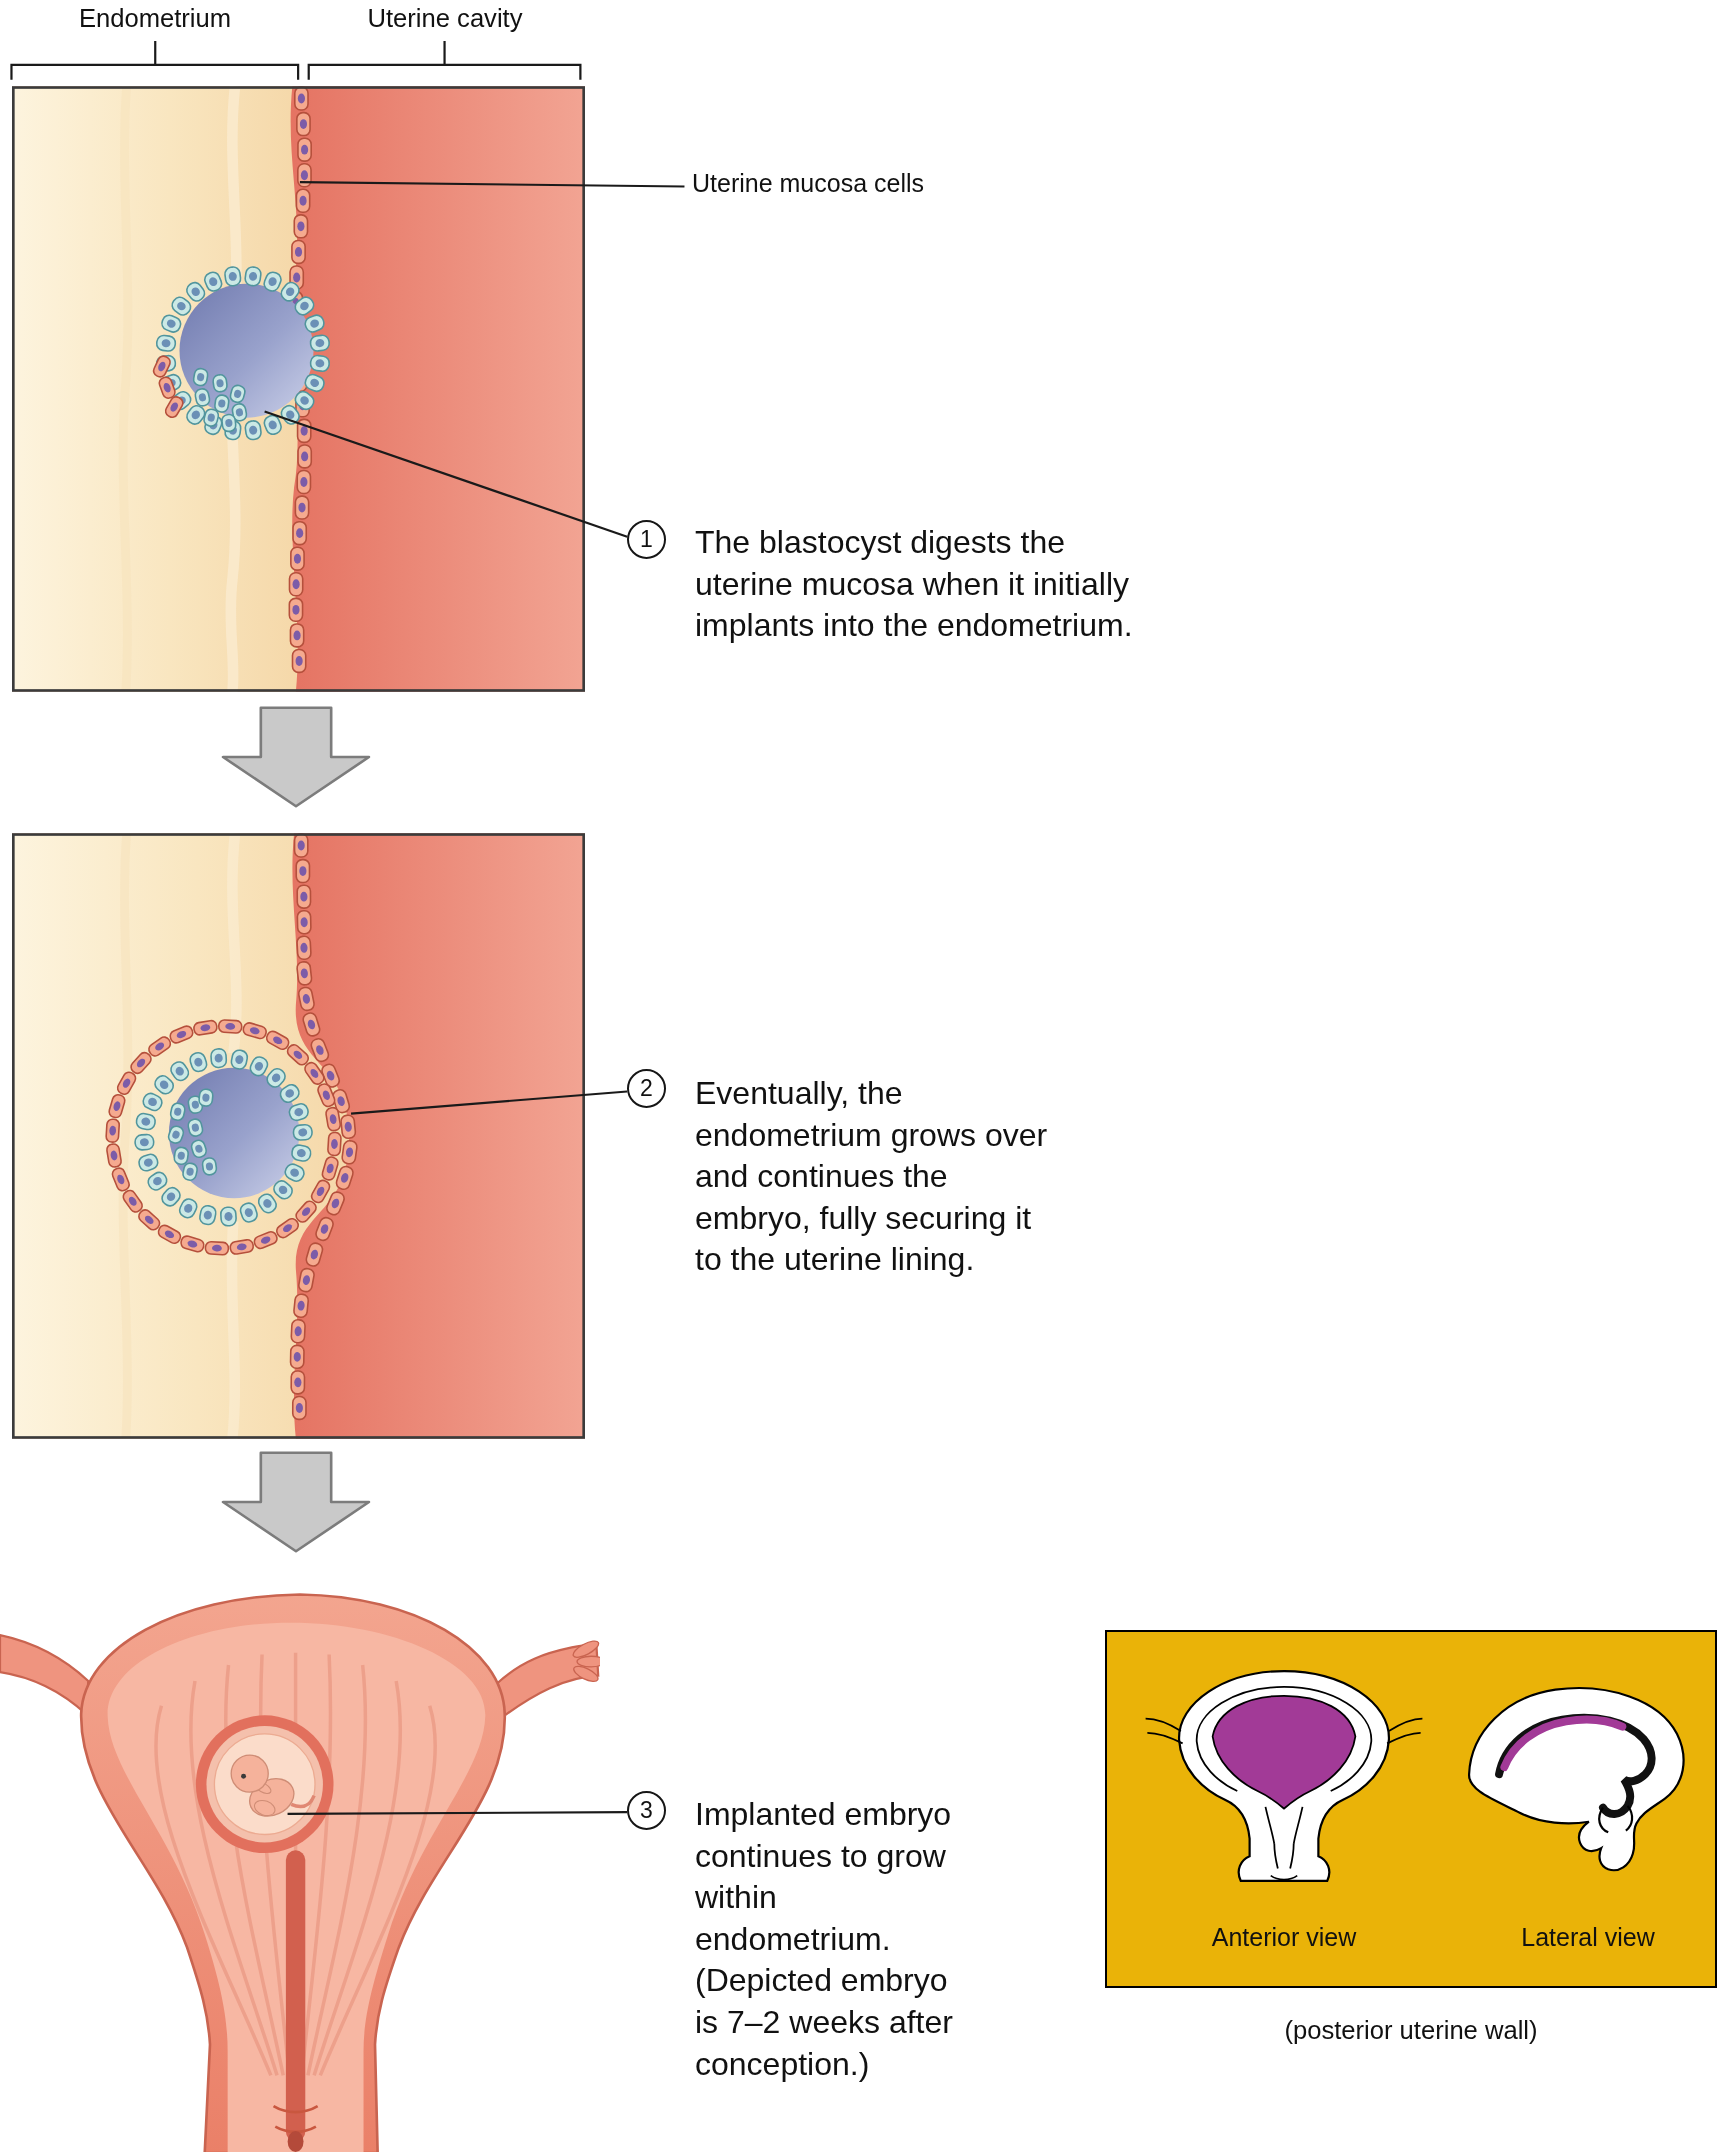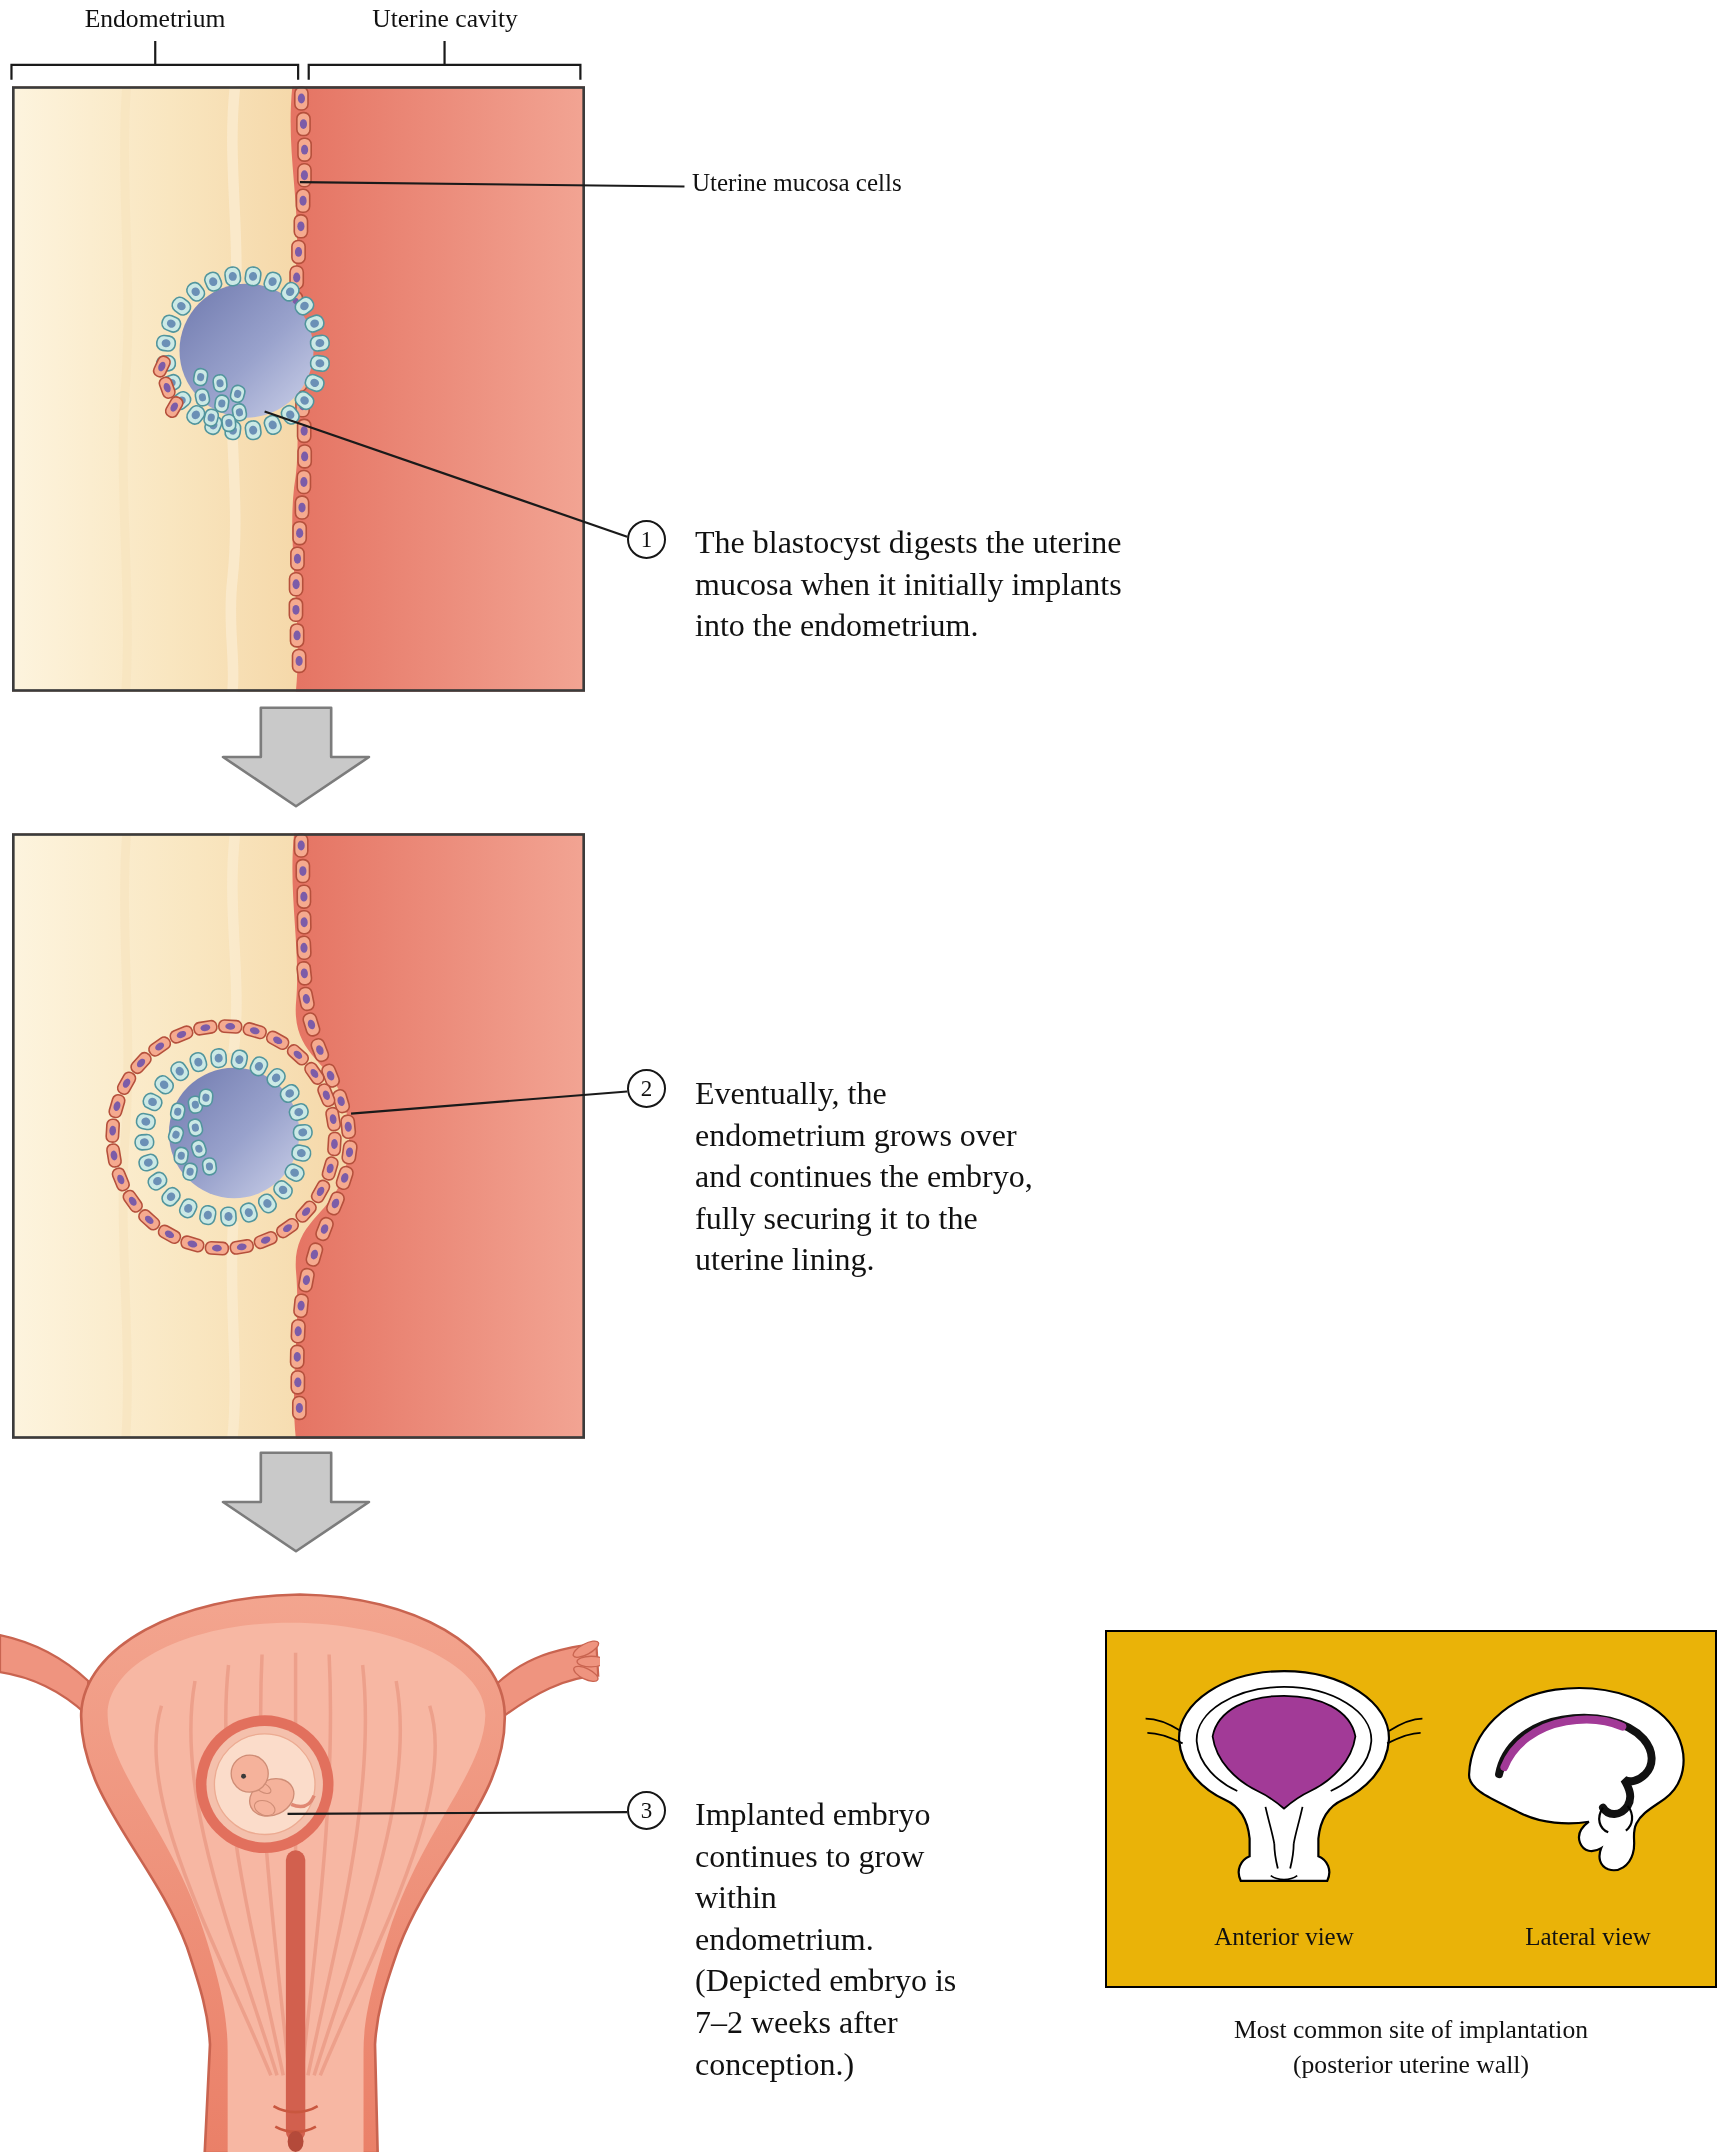--- a/index.html
+++ b/index.html
@@ -1,17 +1,17 @@
 <!DOCTYPE html>
 <html style="font-size:14px"><head>
 <meta charset="utf-8">
 <style>
   html,body{margin:0;padding:0;background:#fff;}
   .stage{position:relative;width:1720px;height:2153px;background:#ffffff;
-         font-family:Liberation Serif, serif;color:#111;overflow:hidden;}
+         font-family:Liberation Sans, sans-serif;color:#111;overflow:hidden;}
   .abs{position:absolute;}
   .toplabel{font-size:25.6px;transform:translateX(-50%);white-space:nowrap;}
   .mucosa-label{font-size:25px;white-space:nowrap;}
   .callout-circle{width:39px;height:39px;border:2.6px solid #161616;border-radius:50%;
                   display:flex;align-items:center;justify-content:center;
                   font-size:23px;background:#fff;box-sizing:border-box;}
   .step-text{font-size:32px;line-height:1.3;}
   .inset-box{border:2.6px solid #000;background:#eab308;box-sizing:border-box;}
   .inset-label{font-size:25px;transform:translateX(-50%);white-space:nowrap;}
   .caption{font-size:25.6px;text-align:center;line-height:1.35;}
@@ -782,18 +782,17 @@
         <path d="M168,164 C160,176 164,188 174,192"></path>
         <path d="M196,162 C204,172 202,184 194,190"></path>
       </g>
     </svg>
 
     <div class="abs inset-label" style="left:177px;top:291px">Anterior view</div>
     <div class="abs inset-label" style="left:481px;top:291px">Lateral view</div>
   </div>
 
   <div class="abs caption" style="left:1105px;top:2013px;width:612px">
-    <div>Most common site of implantation</div>
     <div>(posterior uterine wall)</div>
   </div>
 
 </div>
 
 
 </body></html>

